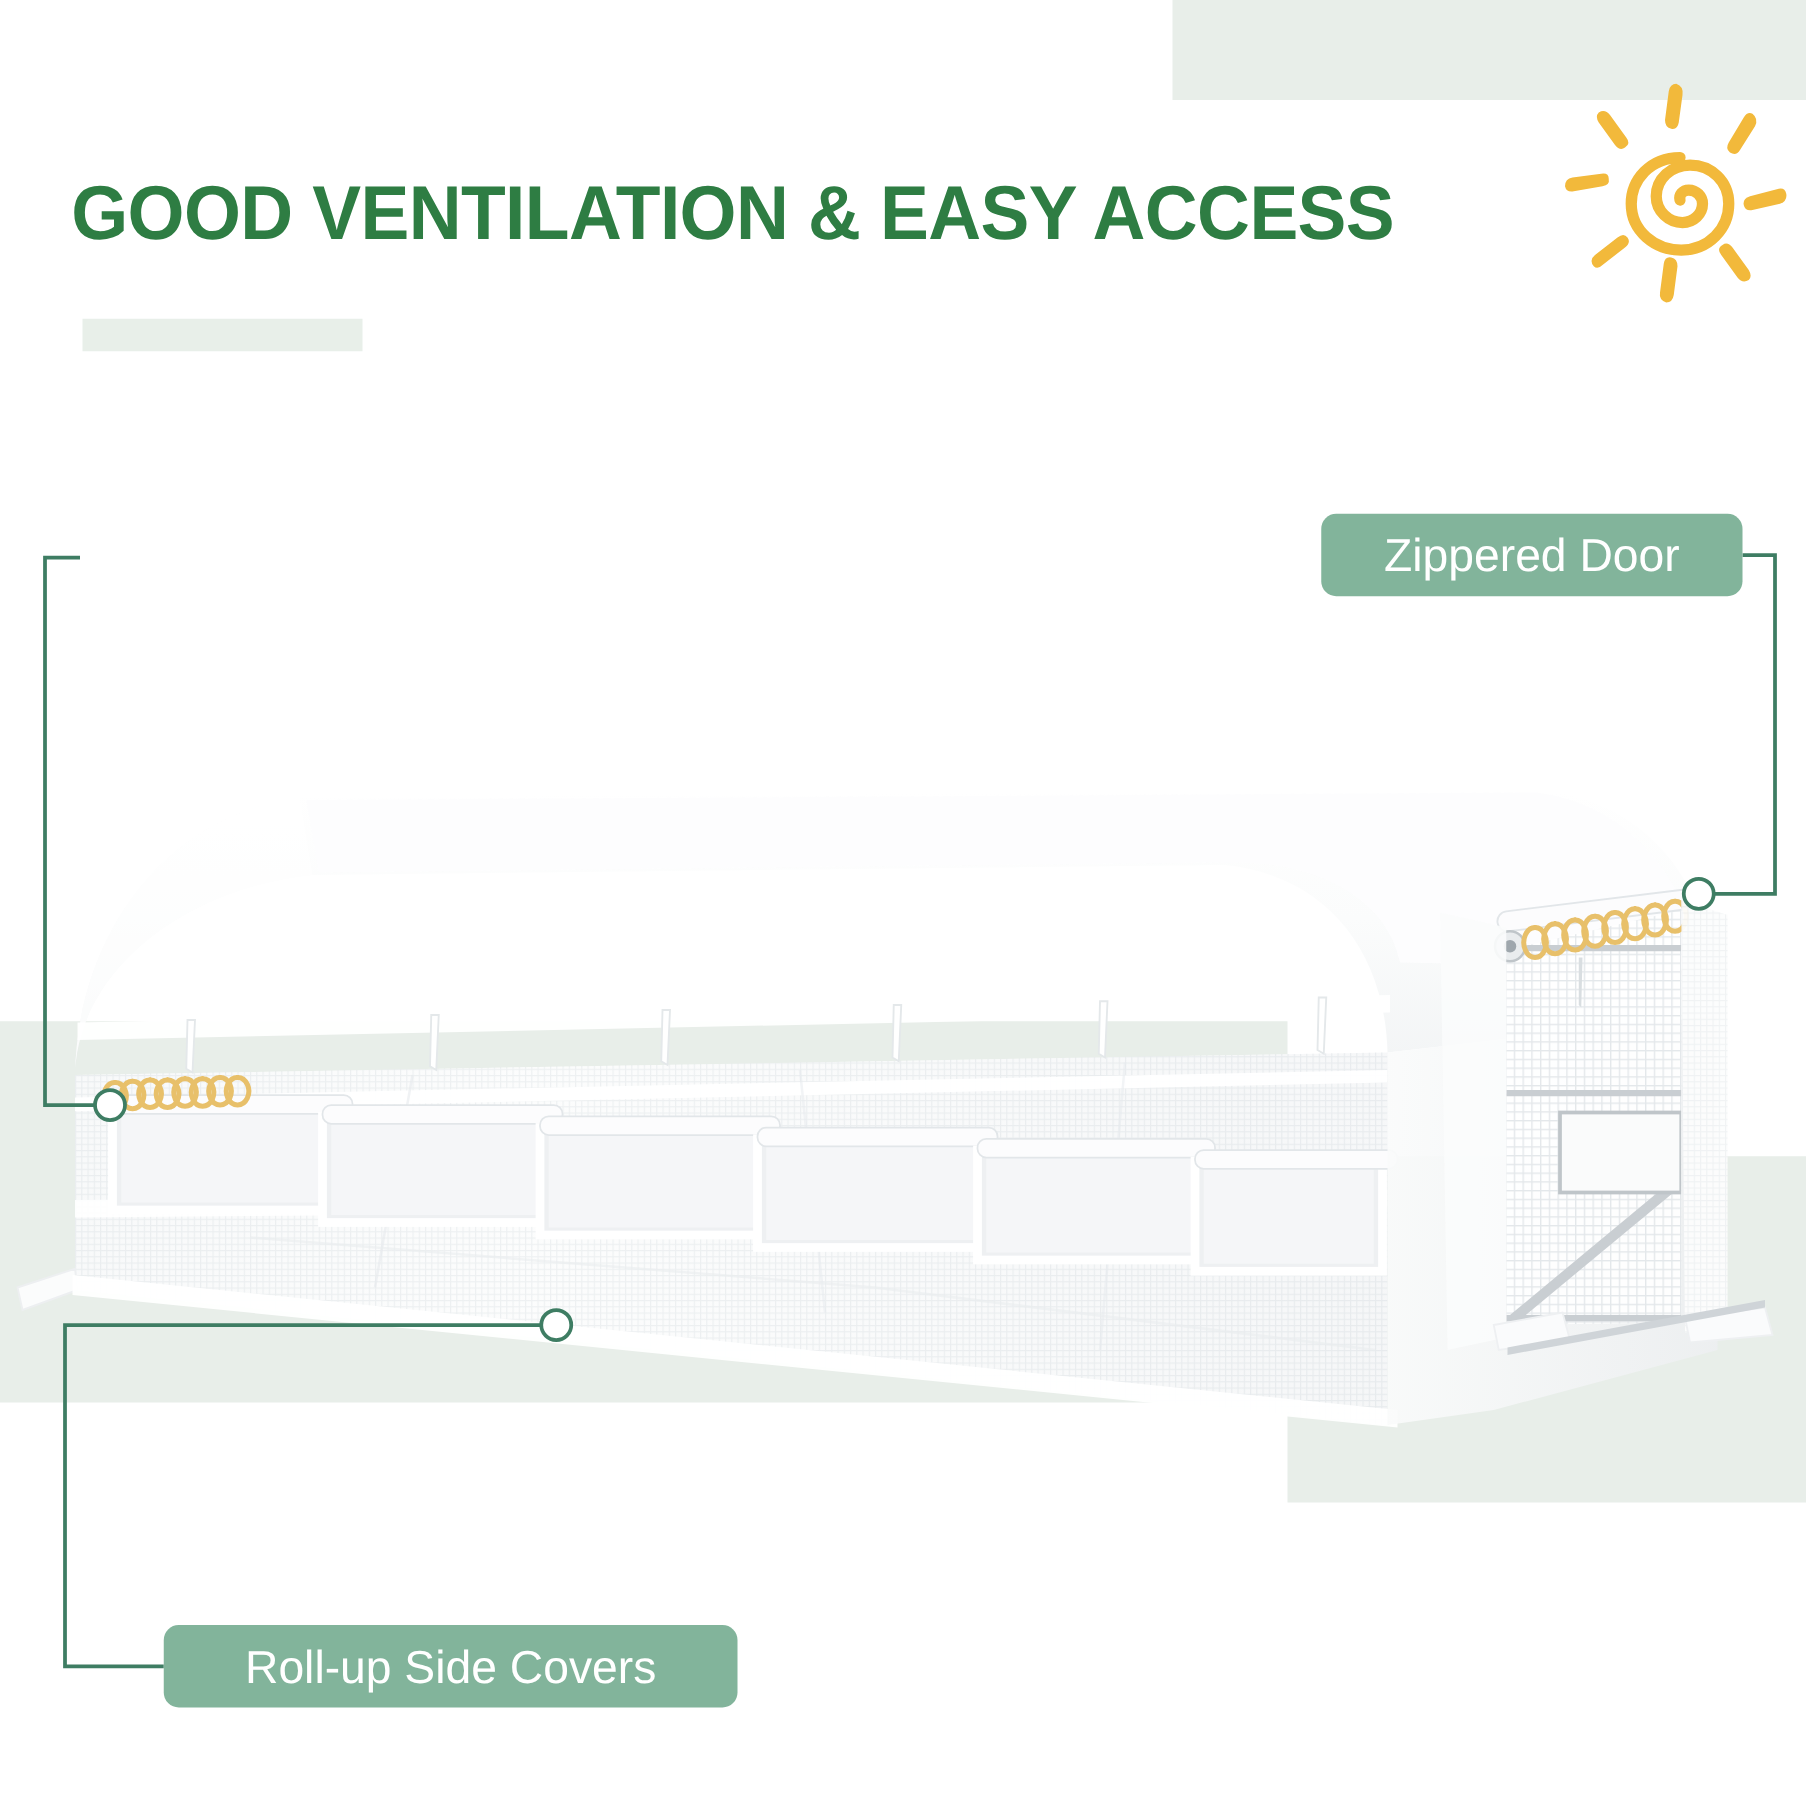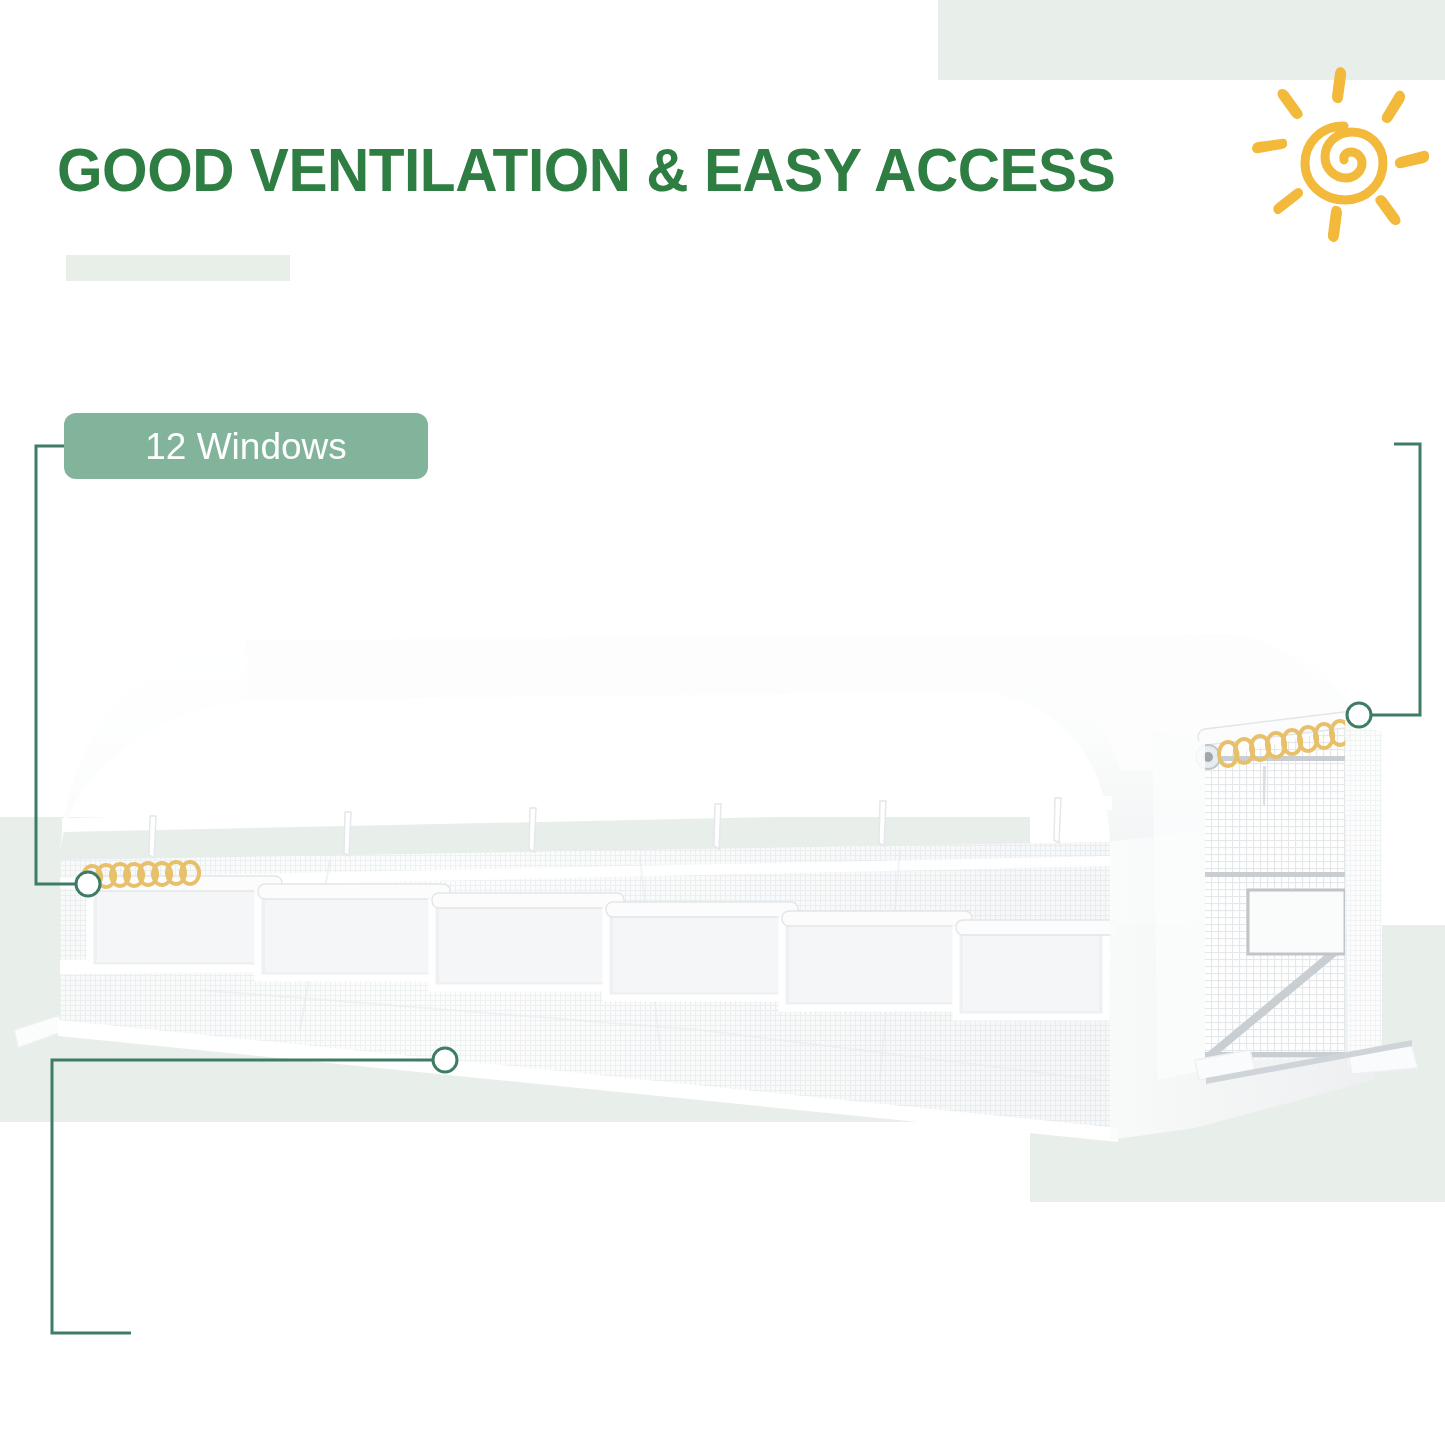--- a/index.html
+++ b/index.html
@@ -268,15 +268,16 @@
 
       <path d="M1394 444 L1420 444 L1420 715 L1355 715"></path>
     </g>
     <g>
       <circle cx="88" cy="884" r="12" fill="#FFFFFF" stroke="#3E7D63" stroke-width="3"></circle>
       <circle cx="445" cy="1060" r="12" fill="#FFFFFF" stroke="#3E7D63" stroke-width="3"></circle>
       <circle cx="1359" cy="715" r="12" fill="#FFFFFF" stroke="#3E7D63" stroke-width="3"></circle>
     </g>
   </svg>
 
-  <div class="callout" id="callout-windows">12 Windows</div>
+  <div class="callout" id="callout-door">Zippered Door</div>
+  <div class="callout" id="callout-rollup">Roll-up Side Covers</div>
 
 </div>
 
 </body></html>

